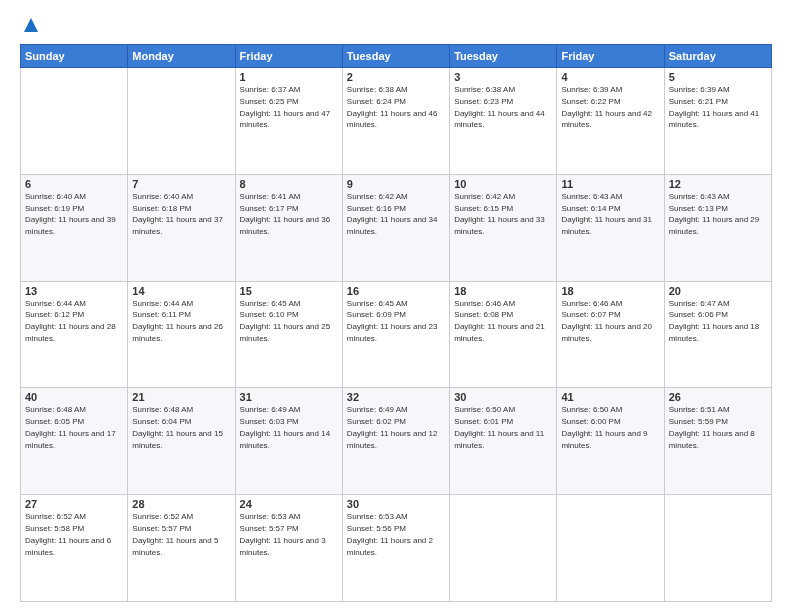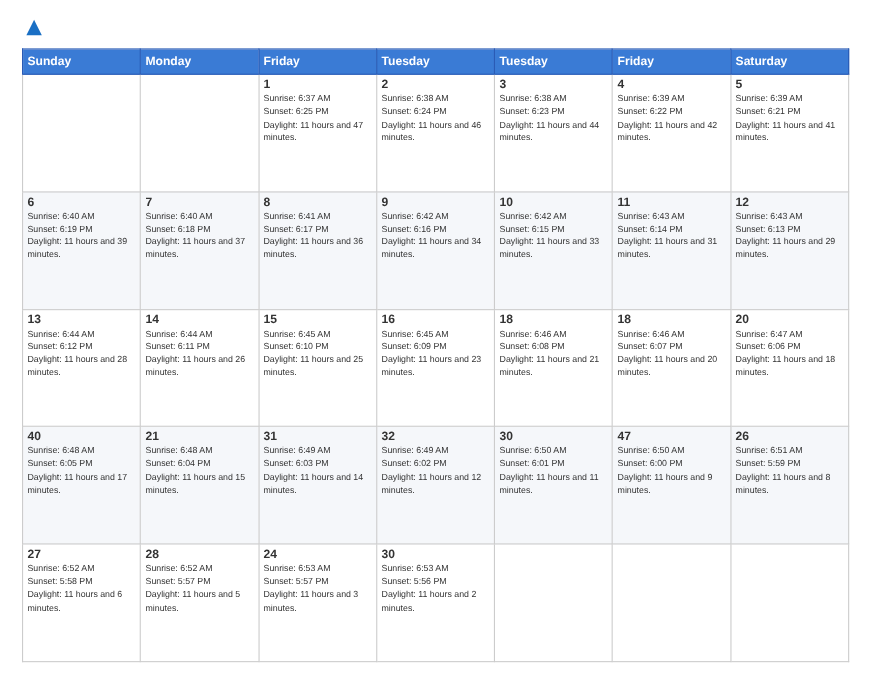--- a/index.html
+++ b/index.html
@@ -234,21 +234,21 @@
       </td>
           <td>
         <span class="day-number">32</span>
         <span class="cell-content">Sunrise: 6:49 AM<br>Sunset: 6:02 PM<br>Daylight: 11 hours and 12 minutes.</span>
       </td>
           <td>
         <span class="day-number">30</span>
         <span class="cell-content">Sunrise: 6:50 AM<br>Sunset: 6:01 PM<br>Daylight: 11 hours and 11 minutes.</span>
       </td>
           <td>
-        <span class="day-number">47</span>
+        <span class="day-number">41</span>
         <span class="cell-content">Sunrise: 6:50 AM<br>Sunset: 6:00 PM<br>Daylight: 11 hours and 9 minutes.</span>
       </td>
           <td>
         <span class="day-number">26</span>
         <span class="cell-content">Sunrise: 6:51 AM<br>Sunset: 5:59 PM<br>Daylight: 11 hours and 8 minutes.</span>
       </td>
         </tr>
         <tr>
           <td>
         <span class="day-number">27</span>

